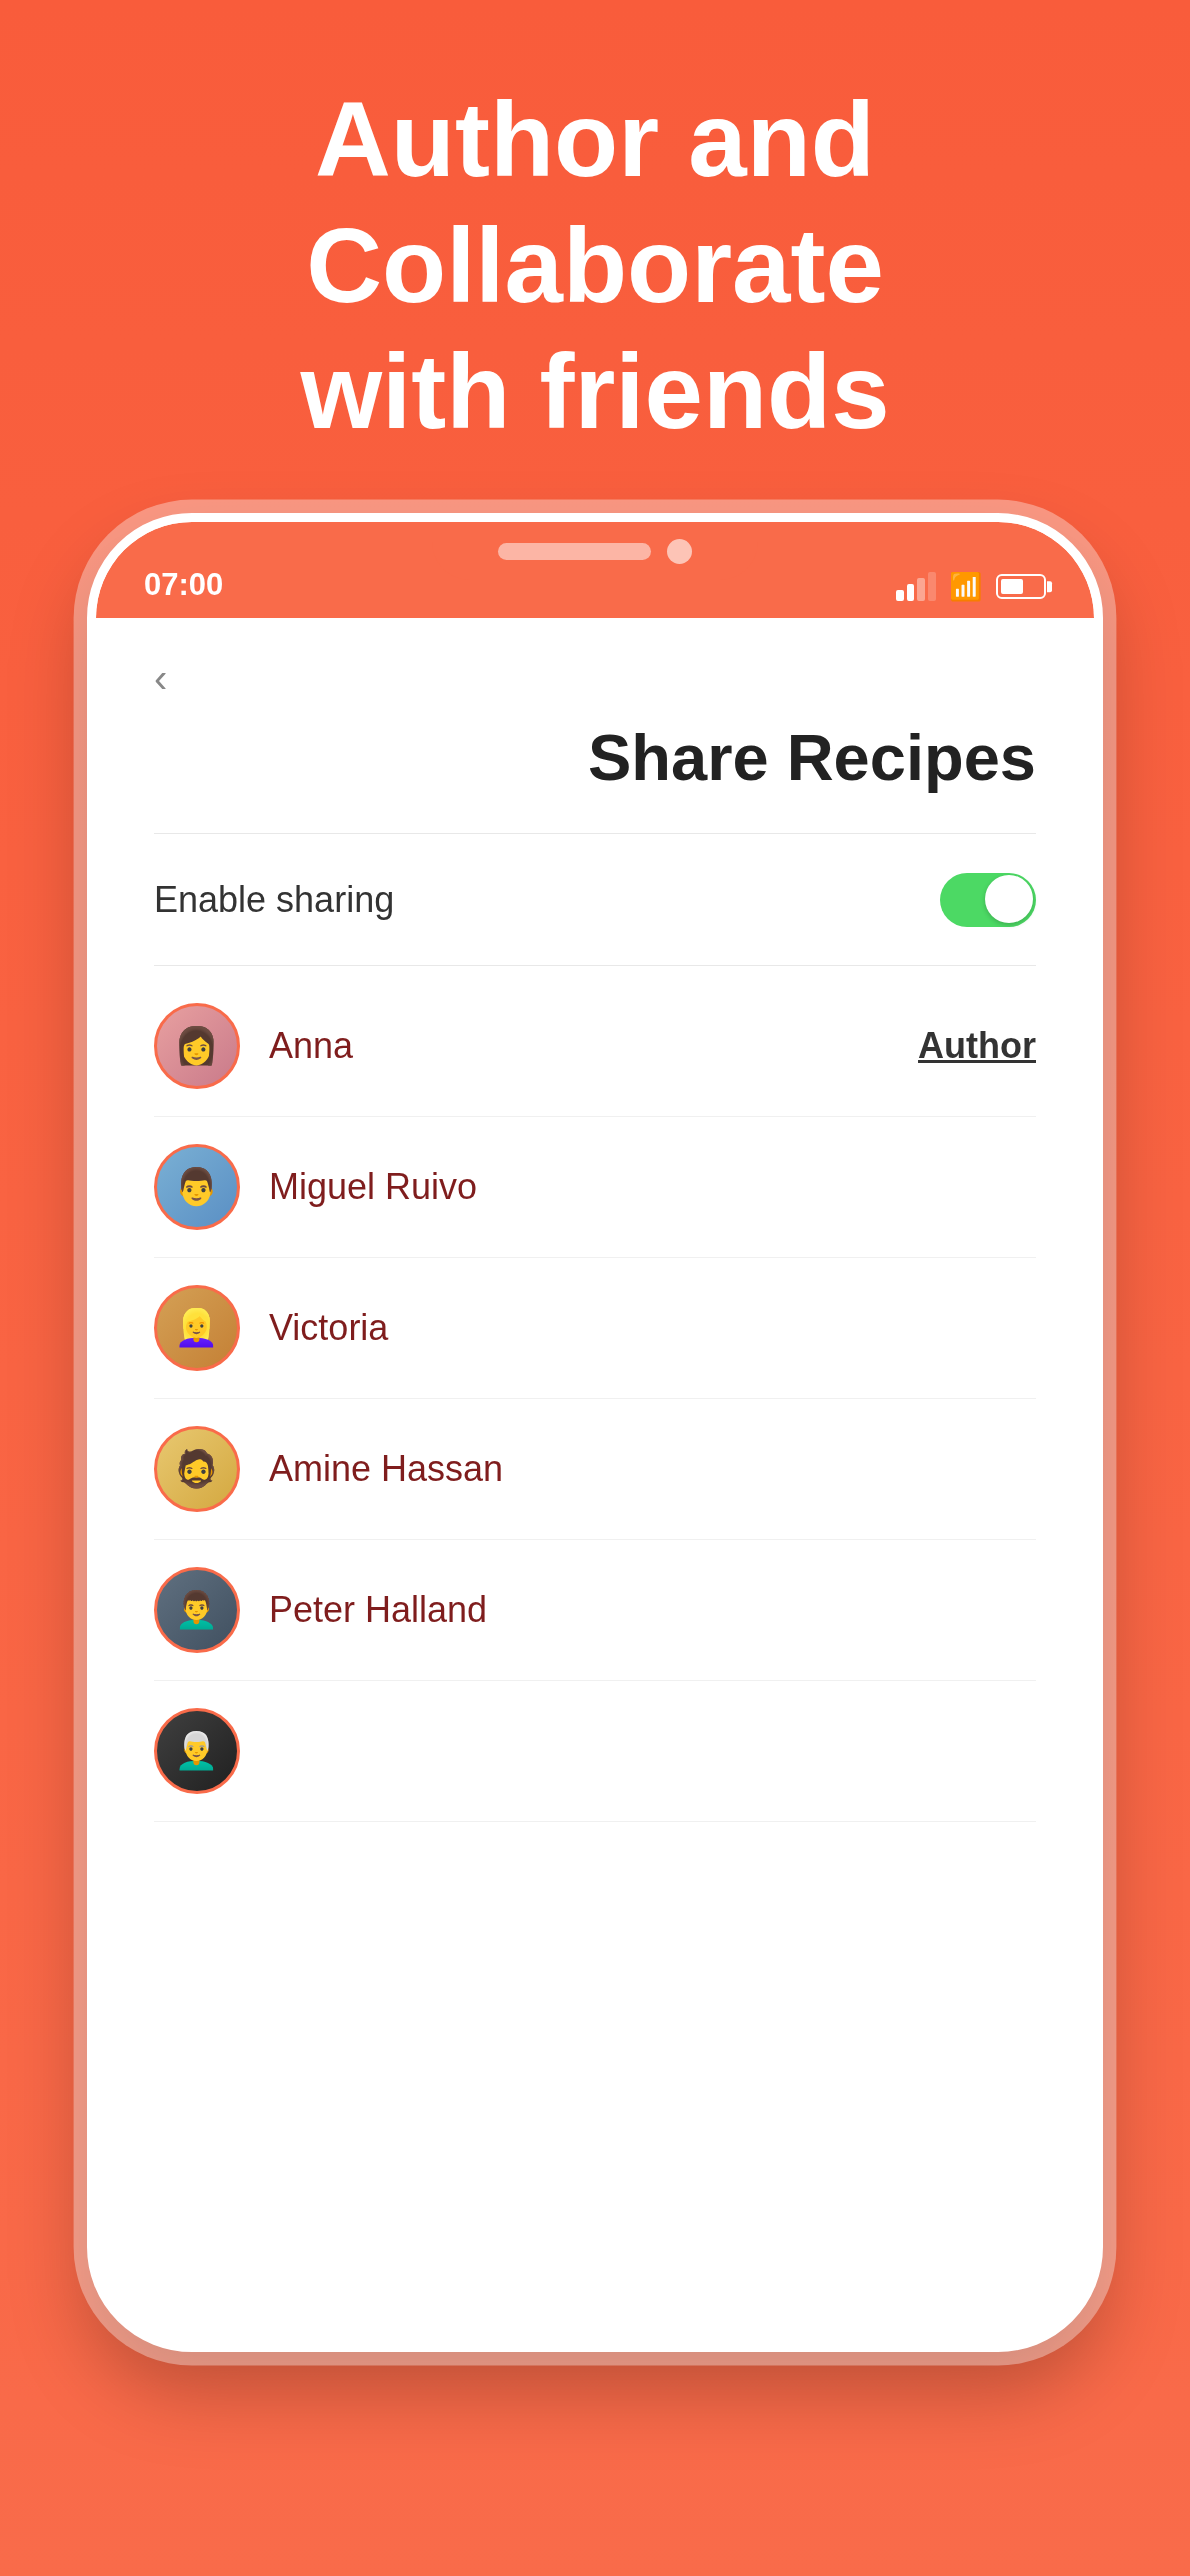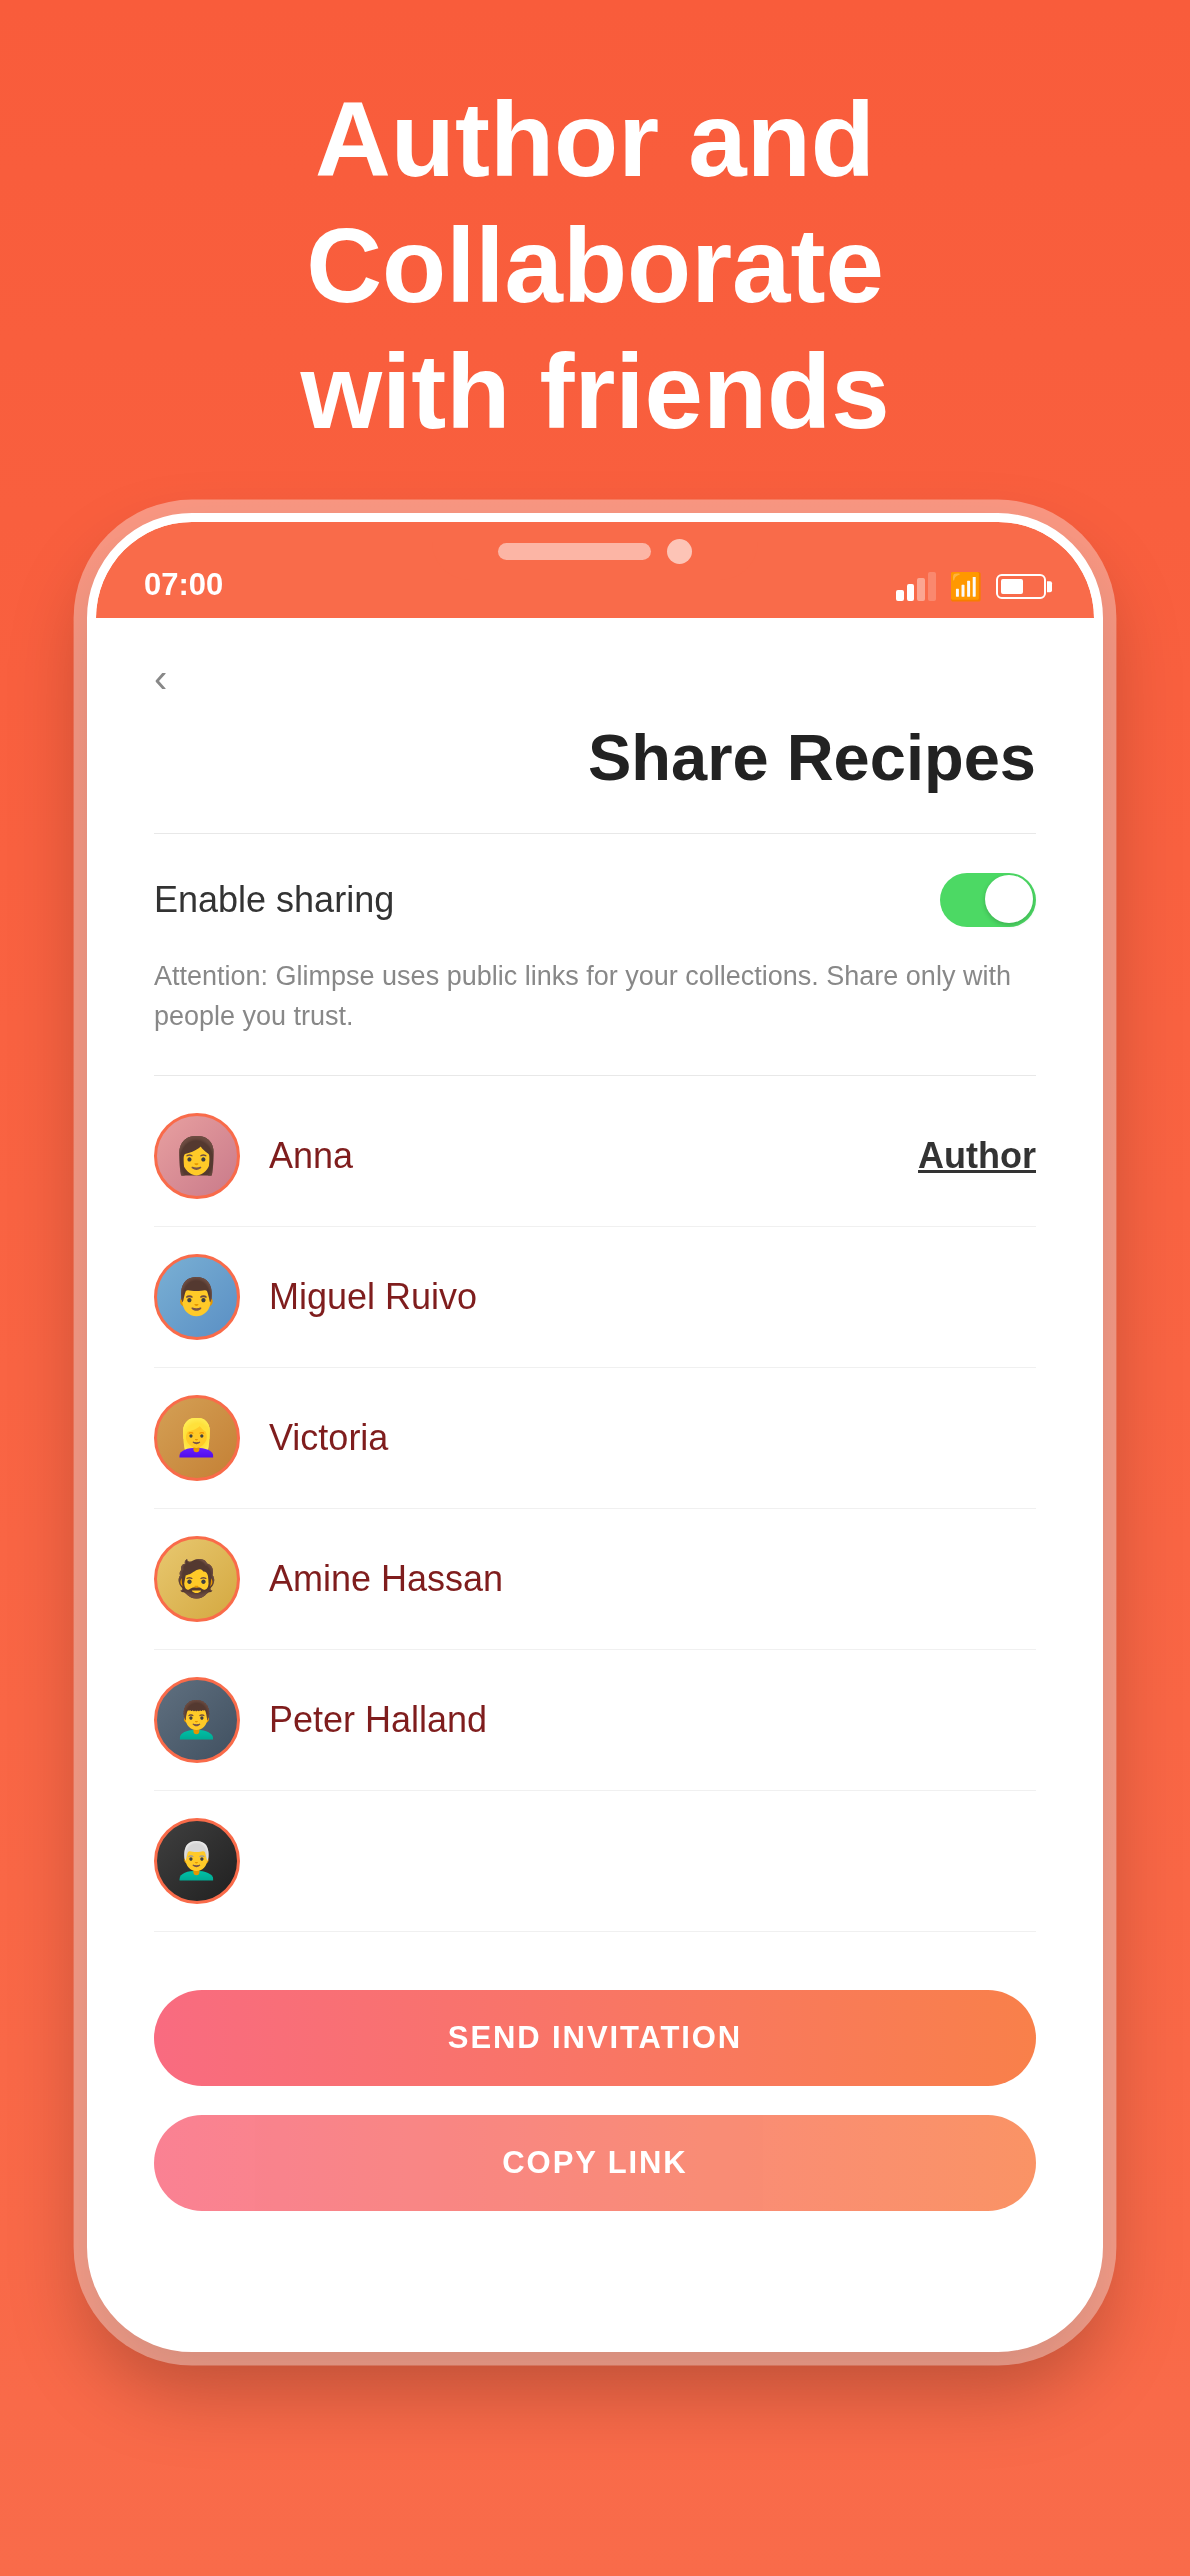--- a/index.html
+++ b/index.html
@@ -374,21 +374,20 @@
 
     <div class="divider"></div>
 
     <div class="sharing-row">
       <span class="sharing-label">Enable sharing</span>
       <div class="toggle">
         <div class="toggle-knob"></div>
       </div>
     </div>
 
-    <p class="attention-text">Attention: Glimpse uses public links for your collections. Share only with people you trust.</p>
 
     <div class="divider"></div>
 
     <div>
 
       <div class="contact-item">
         <div class="avatar av-anna">
           <div class="face-shape">👩</div>
         </div>
         <span class="contact-name">Anna</span>
@@ -424,20 +423,16 @@
       </div>
 
       <div class="contact-item">
         <div class="avatar av-joel">
           <div class="face-shape">👨‍🦳</div>
         </div>
       </div>
 
     </div>
 
-    <div class="buttons-area">
-      <button class="btn btn-send">SEND INVITATION</button>
-      <button class="btn btn-copy">COPY LINK</button>
-    </div>
 
   </div>
 </div>
 
 
 </body></html>

